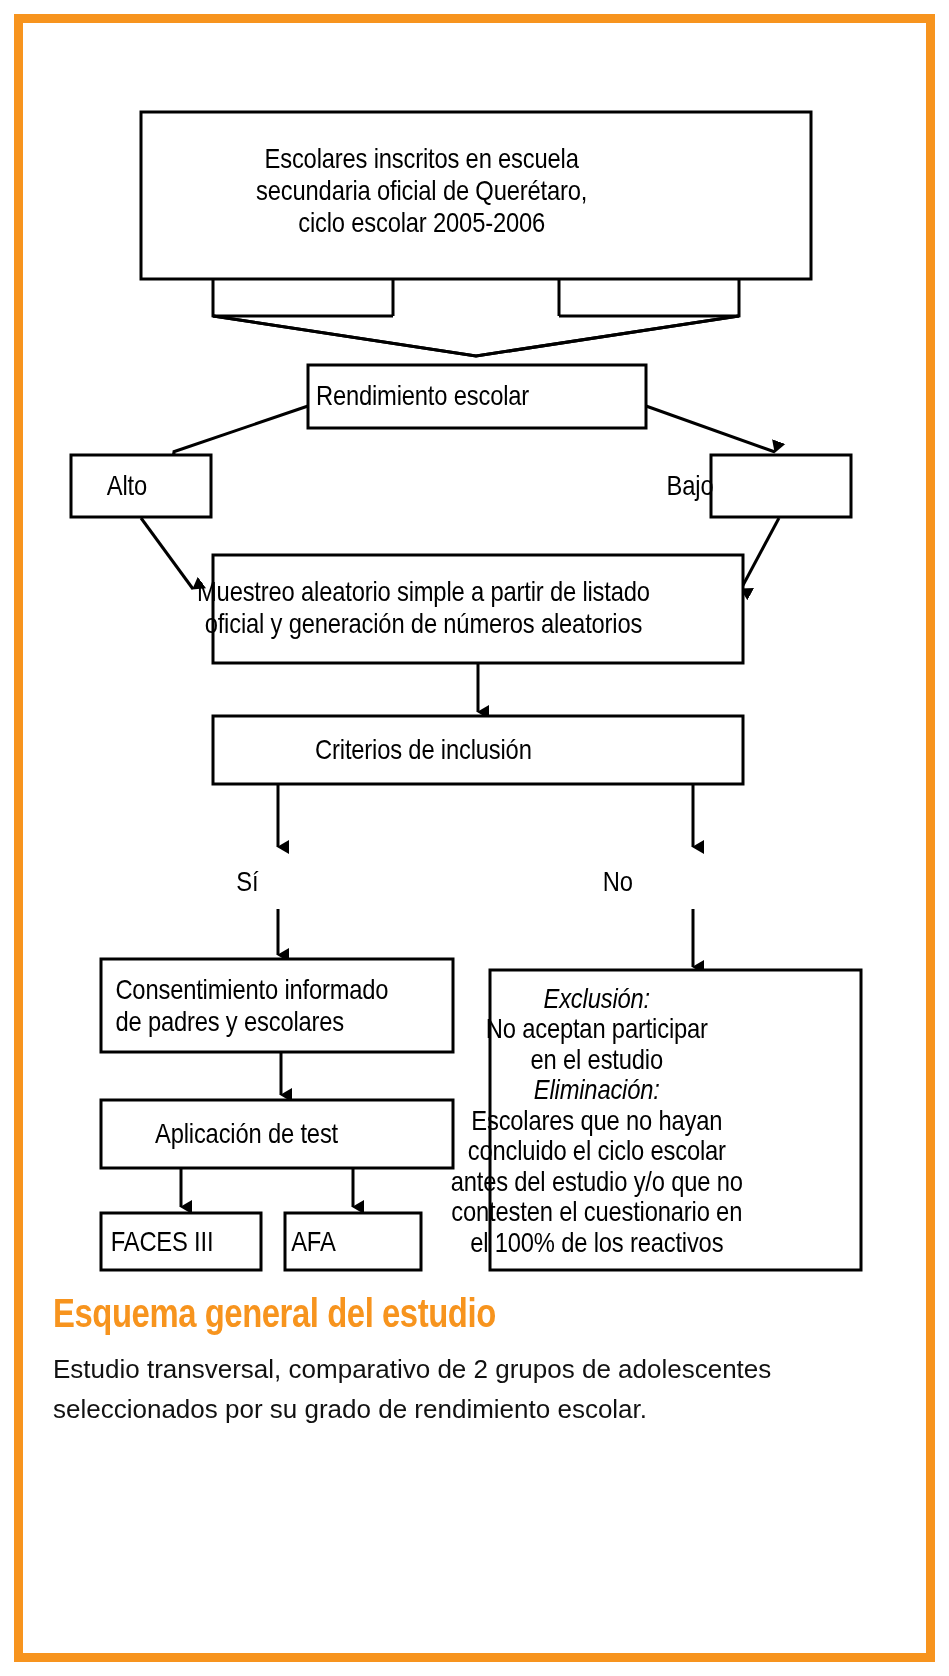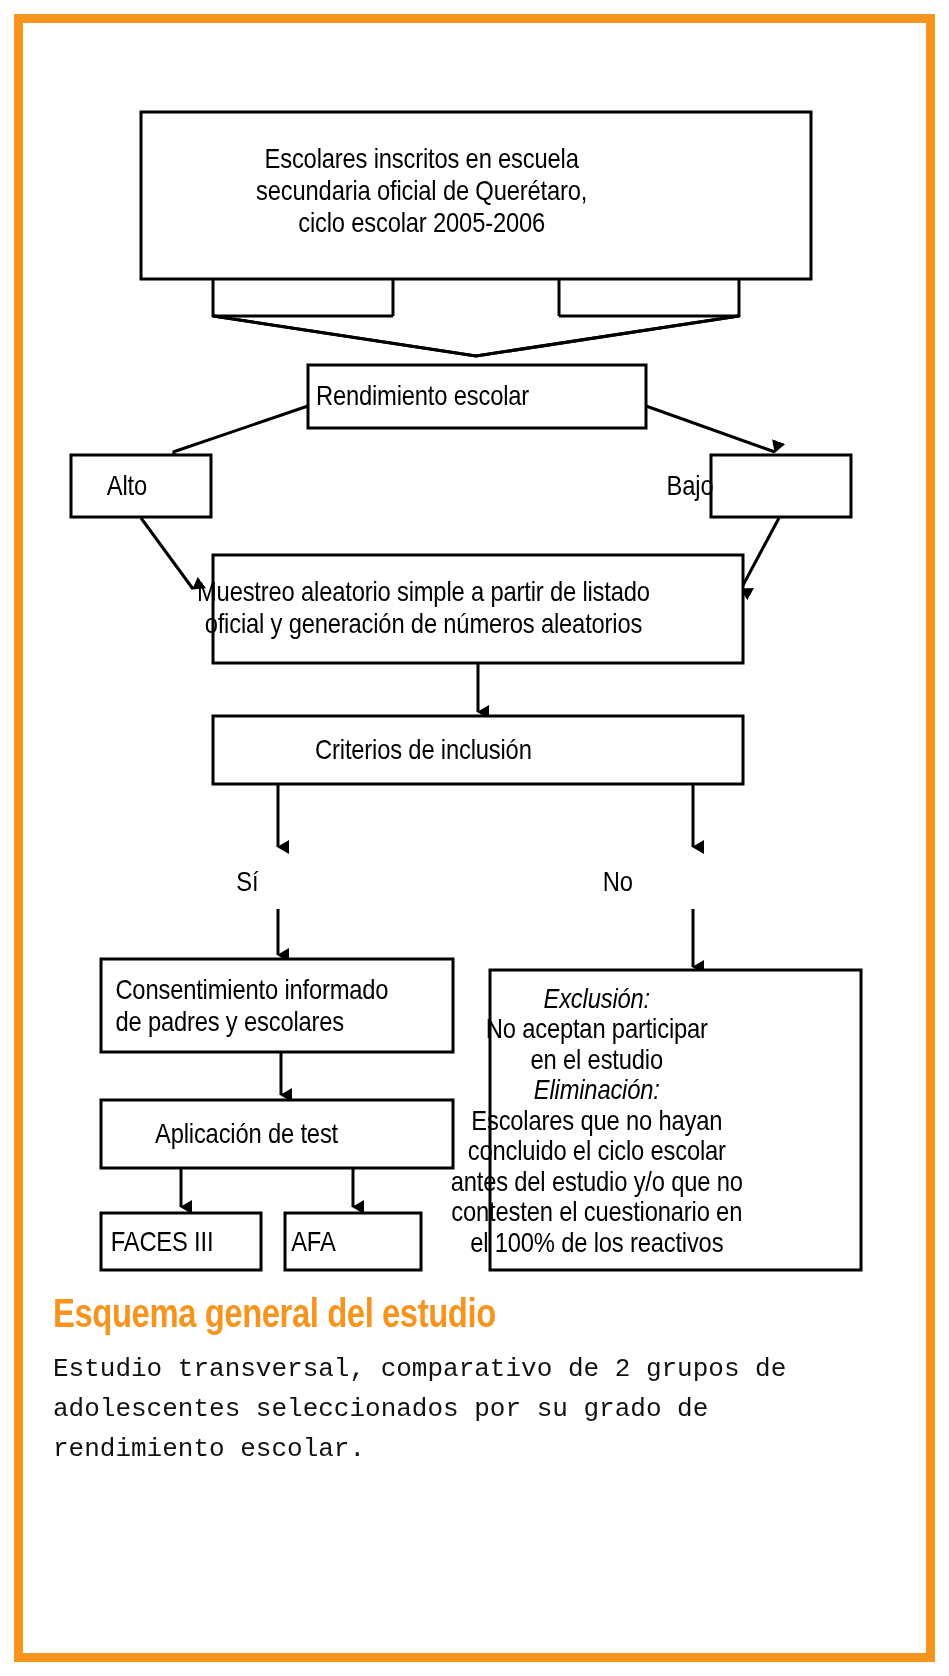--- a/index.html
+++ b/index.html
@@ -55,21 +55,21 @@
     font-size:40px;
     line-height:44px;
     color:#F7941E;
     letter-spacing:-0.5px;
     transform:scaleX(0.82);
     transform-origin:left top;
     white-space:nowrap;
     margin:0 0 14px 0;
   }
   #fig-caption{
-    font-family:Liberation Mono, monospace;
+    font-family:Liberation Sans, sans-serif;
     font-size:26px;
     line-height:40px;
     color:#111111;
     width:790px;
     margin:0;
   }
 </style>
 </head>
 <body>
 

